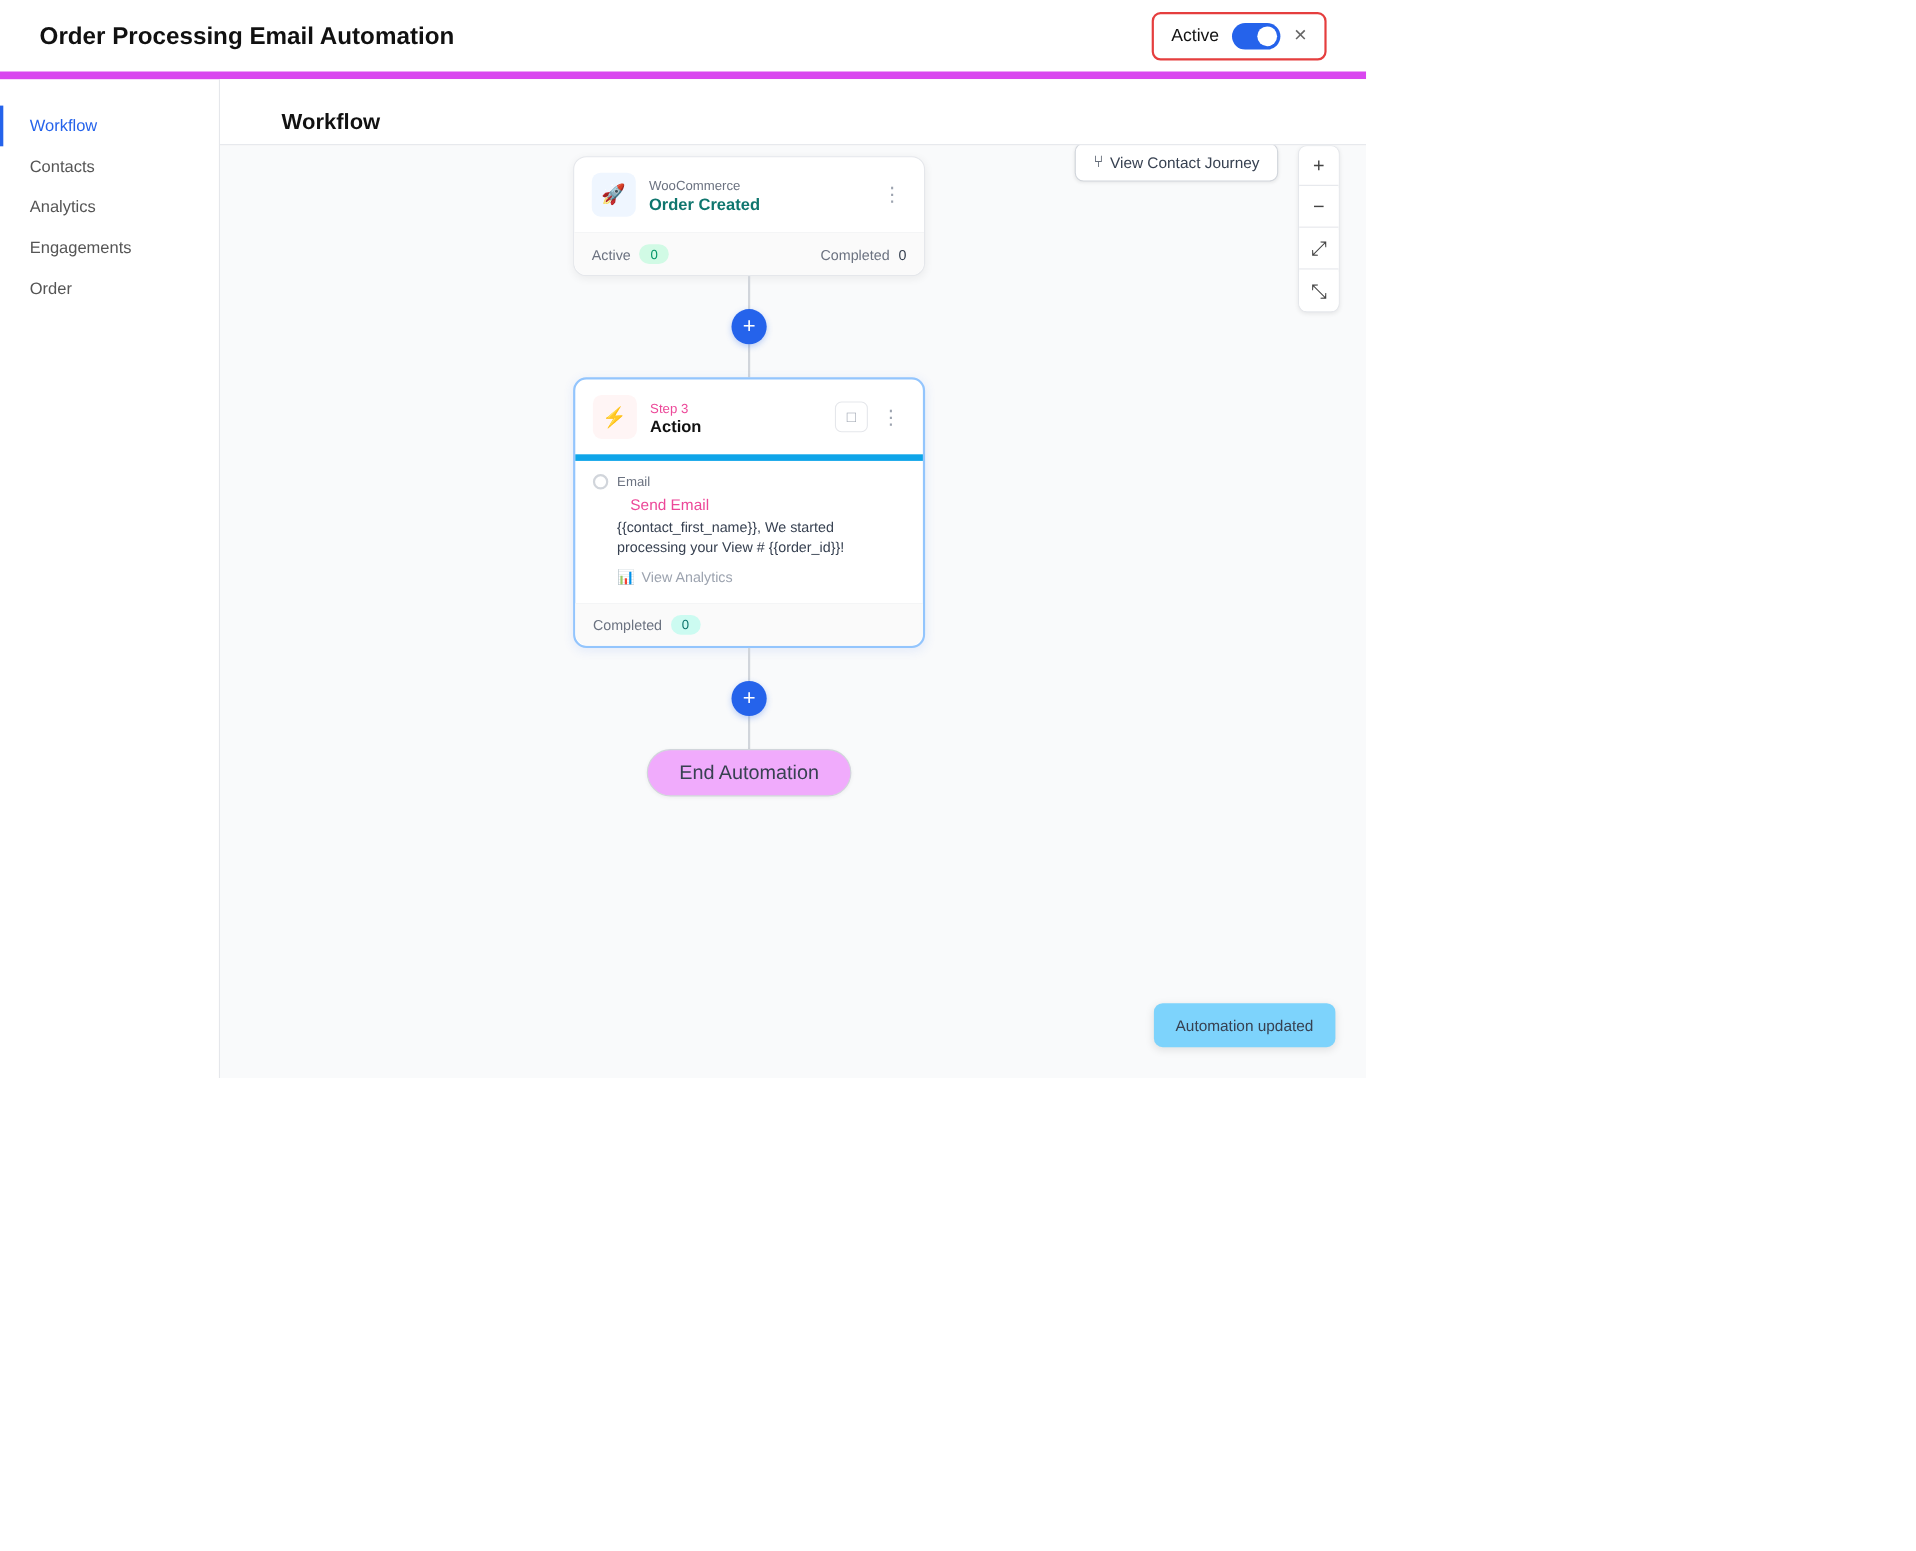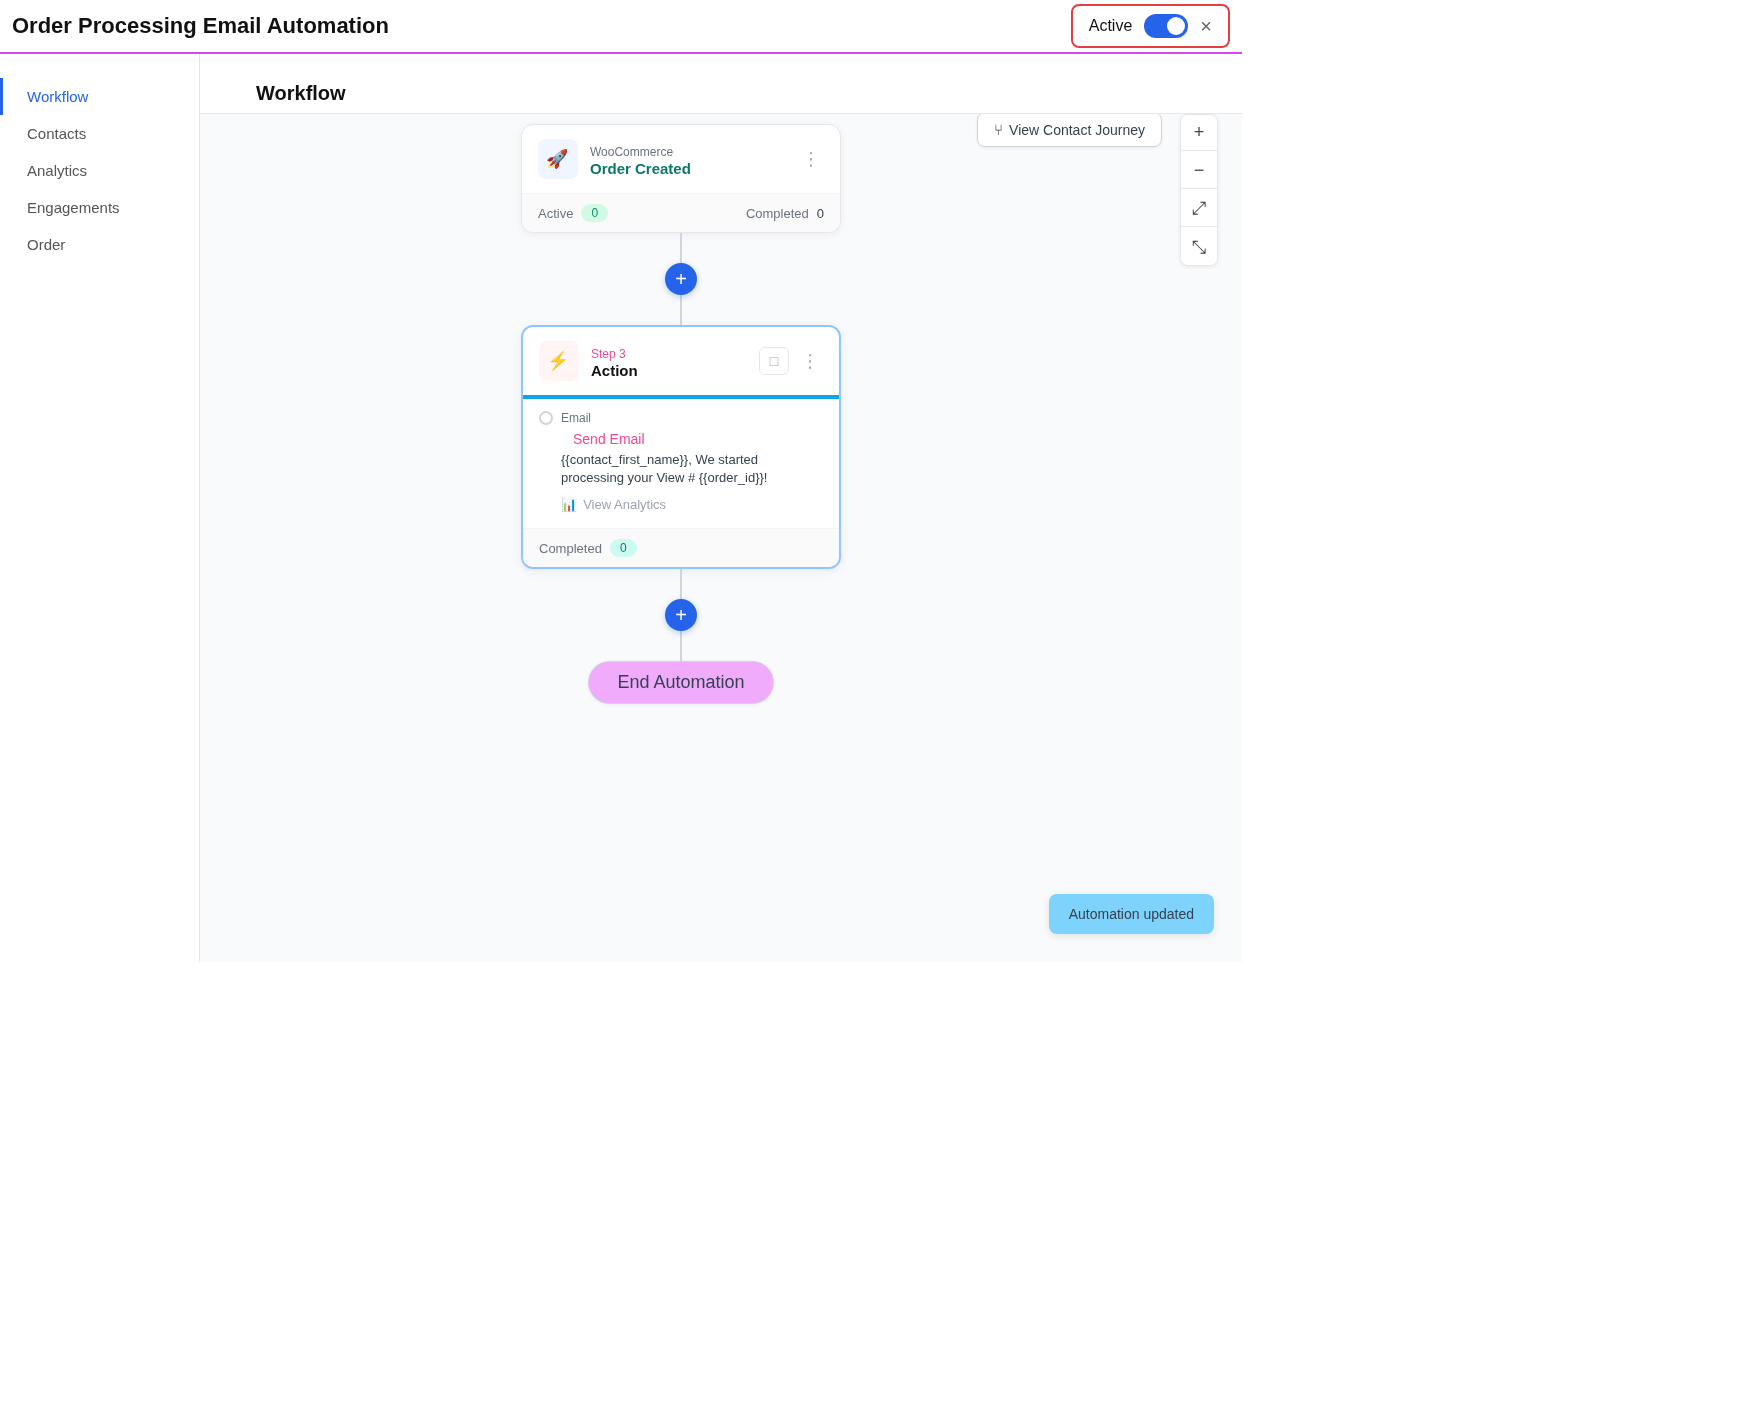--- a/index.html
+++ b/index.html
@@ -10,23 +10,23 @@
       height: 980px;
       overflow: hidden;
       position: relative;
     }
 
     
     .header {
       display: flex;
       align-items: center;
       justify-content: space-between;
-      padding: 18px 12px;
-      border-bottom: 2px solid #d946ef;
-      height: 54px;
+      padding: 18px 36px;
+      border-bottom: 7px solid #d946ef;
+      height: 72px;
     }
     .header-title {
       font-size: 22px;
       font-weight: 600;
       color: #111;
     }
     .header-right {
       display: flex;
       align-items: center;
       gap: 12px;
@@ -312,21 +312,21 @@
       align-items: center;
       justify-content: center;
       cursor: pointer;
       color: #9ca3af;
       font-size: 14px;
     }
 
     
     .email-detail {
       padding: 12px 16px 16px;
-      border-top: 4px solid #0ea5e9;
+      border-top: 6px solid #0ea5e9;
     }
     .email-header-row {
       display: flex;
       align-items: center;
       gap: 8px;
       margin-bottom: 6px;
     }
     .email-radio {
       width: 14px;
       height: 14px;

